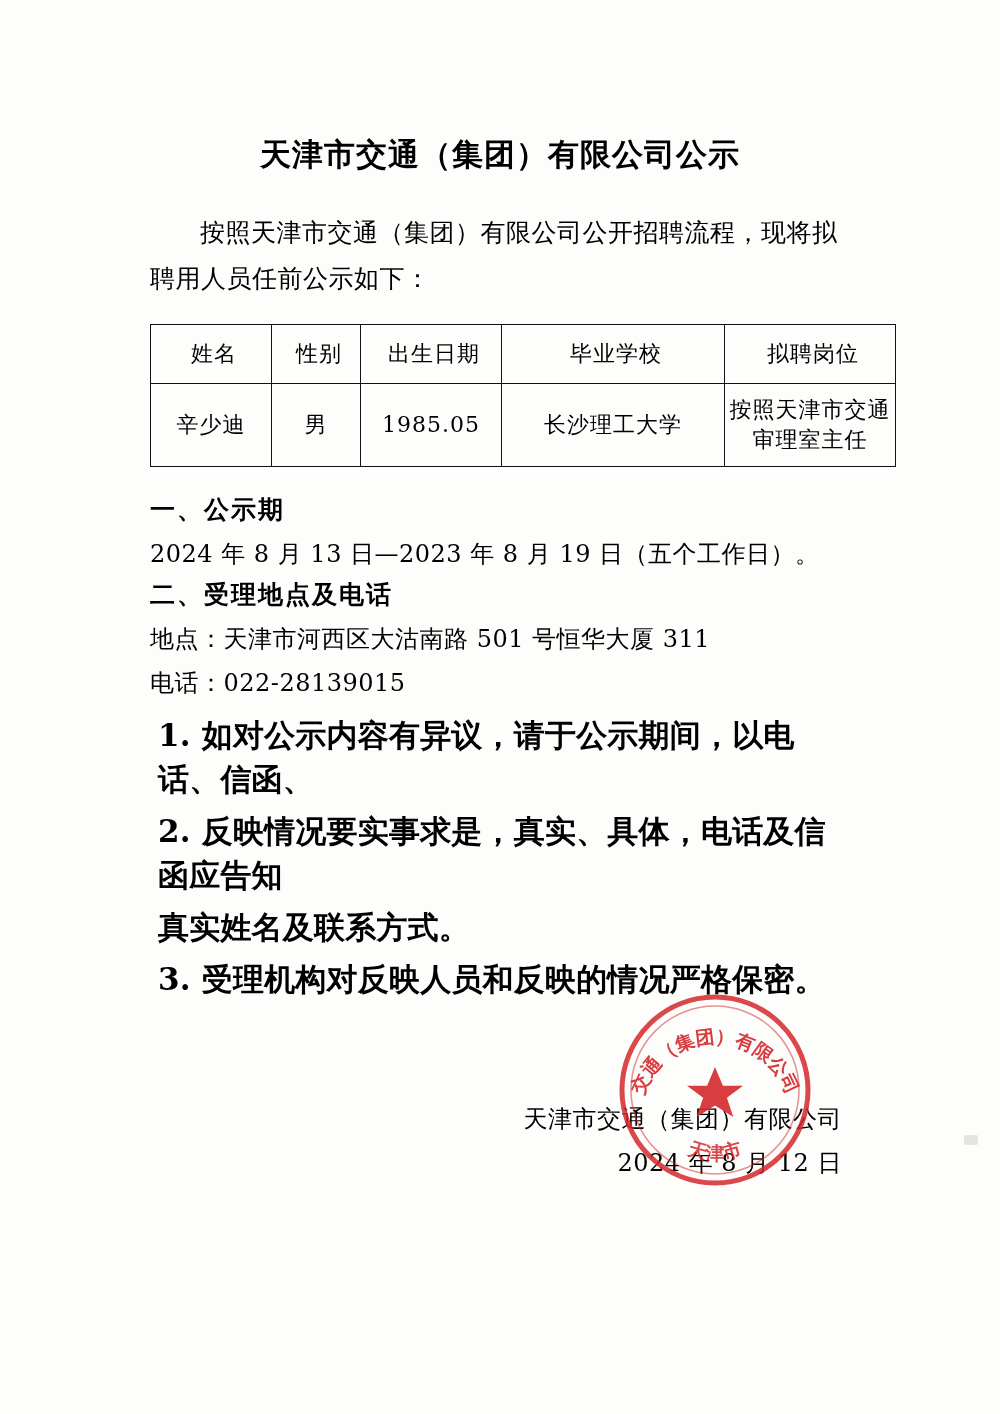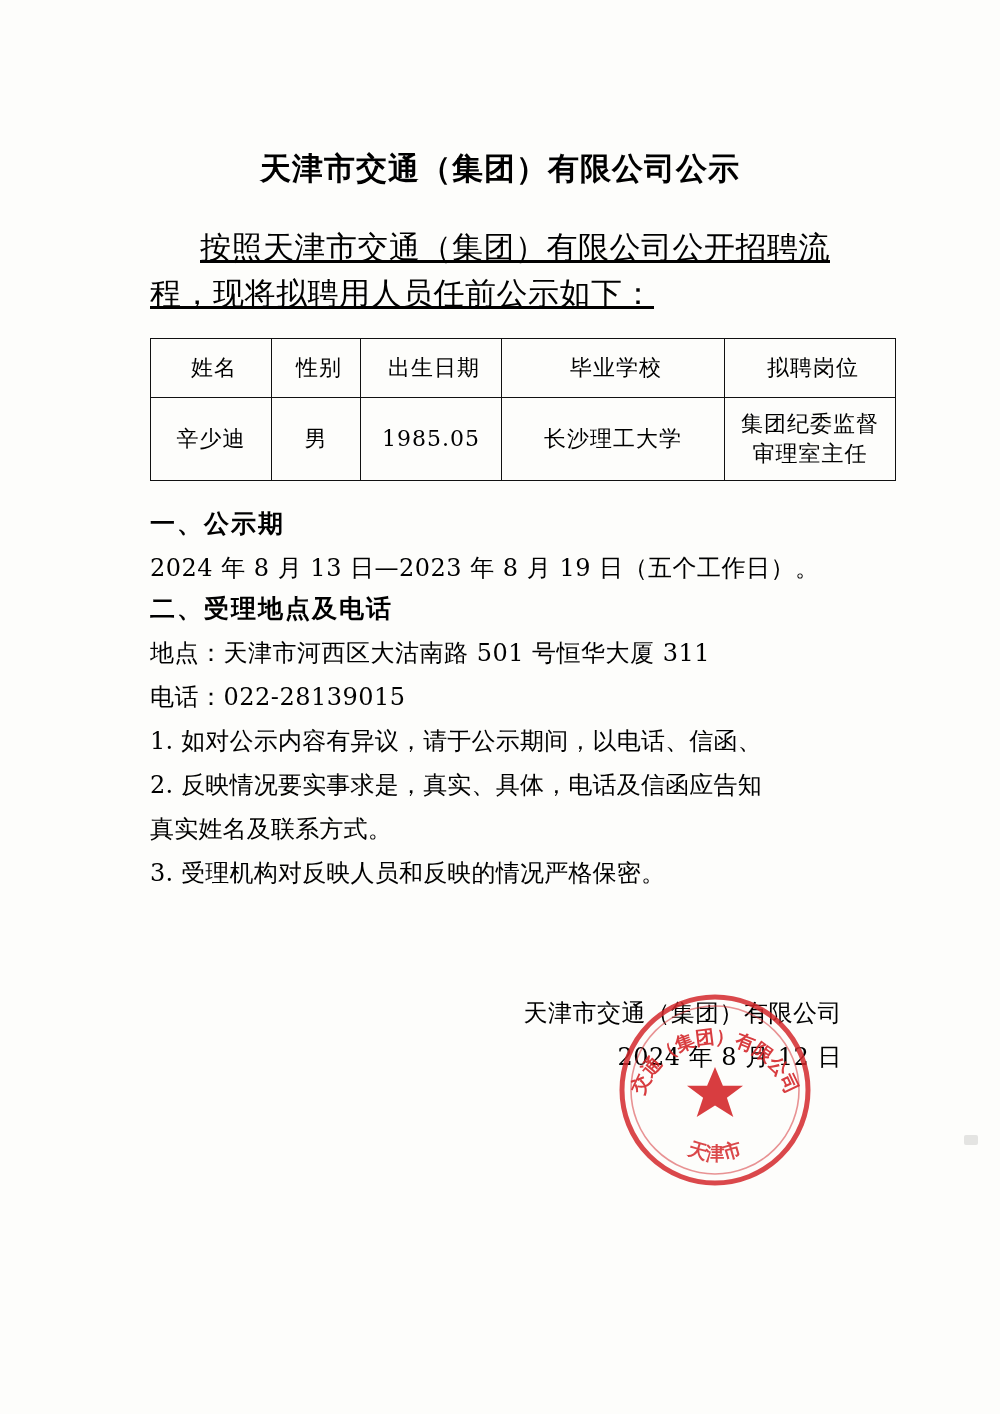--- a/index.html
+++ b/index.html
@@ -18,40 +18,39 @@
 
   .page {
     position: absolute;
     inset: 0;
     background: #fdfdfb;
   }
 
   .doc {
     position: absolute;
     left: 150px;
-    top: 148px;
+    top: 134px;
     width: 700px;
   }
 
   .doc-title {
     text-align: center;
     font-size: 31px;
     font-weight: bold;
     letter-spacing: 1px;
     margin: 0 0 34px 0;
     font-family: "DejaVu Serif", "Liberation Serif", serif;
   }
 
   .para {
-    font-size: 31px;
+    font-size: 25px;
     line-height: 46px;
     text-indent: 50px;
     margin: 0 0 22px 0;
     letter-spacing: 0.5px;
-    text-decoration: underline;
   }
 
   table.info {
     border-collapse: collapse;
     margin: 0 auto 26px auto;
     width: 690px;
     table-layout: fixed;
   }
   table.info th, table.info td {
     border: 1.5px solid #111;
@@ -87,24 +86,25 @@
   }
 
   .line {
     font-size: 24px;
     line-height: 44px;
     margin: 0;
     letter-spacing: 0.5px;
   }
 
   .list-item {
-    font-size: 24px;
+    font-size: 31px;
     line-height: 44px;
-    margin: 0;
+    margin: 8px;
     letter-spacing: 0.2px;
+    font-weight: bold;
   }
 
   .signature {
     margin-top: 96px;
     text-align: right;
     font-size: 24px;
     line-height: 44px;
     padding-right: 8px;
     letter-spacing: 0.5px;
   }
@@ -158,21 +158,21 @@
           <th class="col-post">拟聘岗位</th>
         </tr>
       </thead>
       <tbody>
         <tr>
           <td>辛少迪</td>
           <td>男</td>
           <td>1985.05</td>
           <td>长沙理工大学</td>
           <td class="post-cell">
-            <div>集团纪委监督</div>
+            <div>按照天津市交通</div>
             <div>审理室主任</div>
           </td>
         </tr>
       </tbody>
     </table>
 
     <h2 class="section">一、公示期</h2>
     <p class="line">2024 年 8 月 13 日—2023 年 8 月 19 日（五个工作日）。</p>
 
     <h2 class="section">二、受理地点及电话</h2>

